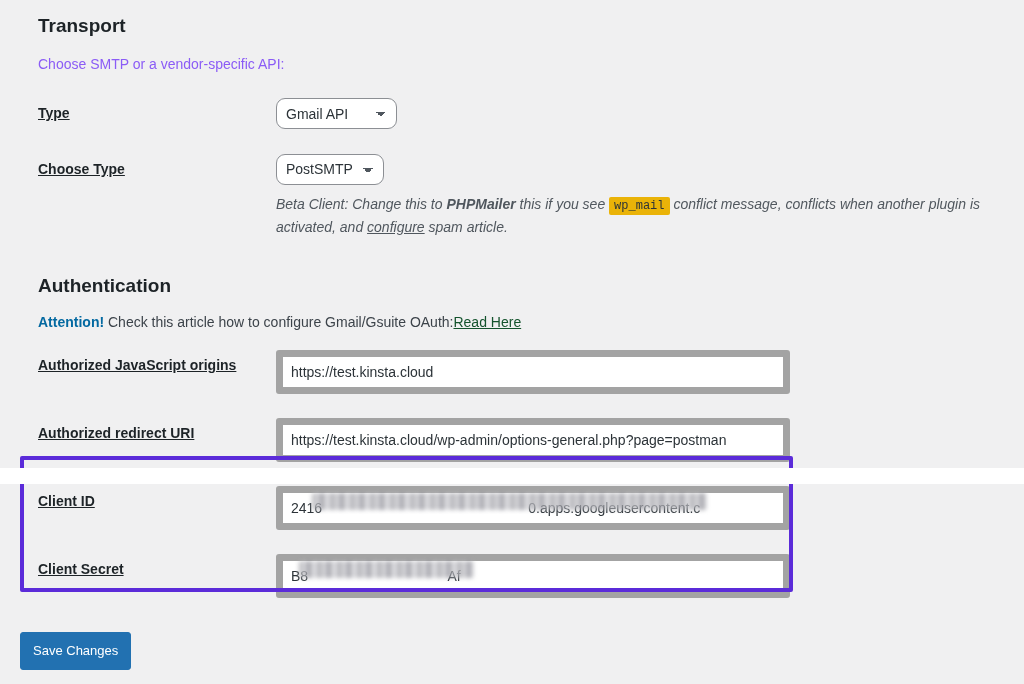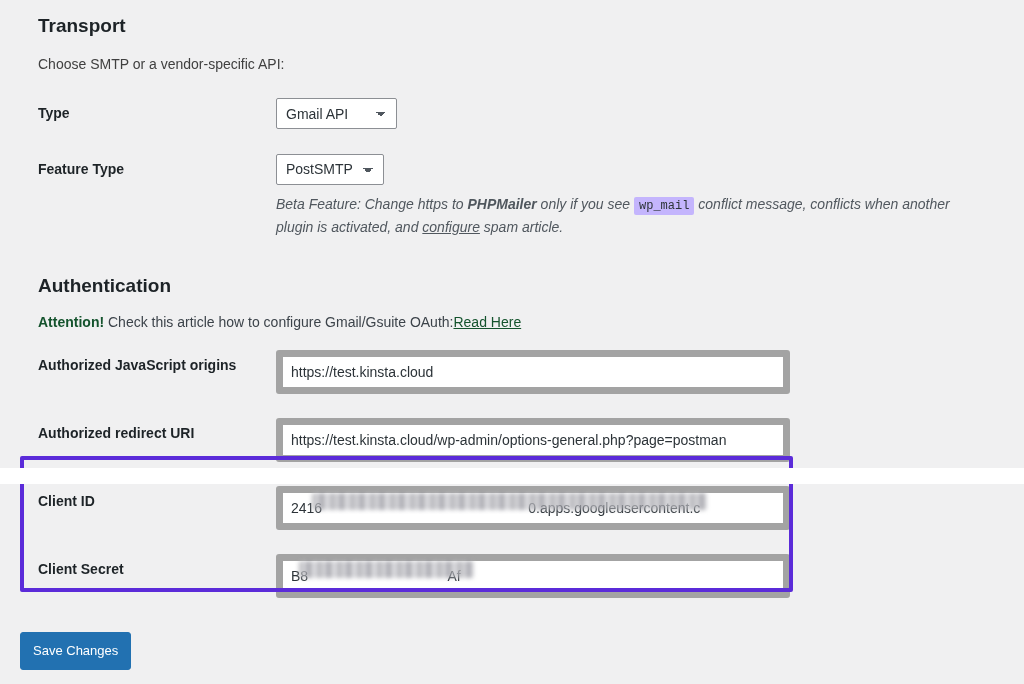--- a/index.html
+++ b/index.html
@@ -28,49 +28,50 @@
   h2.section-title {
     font-size: 19px;
     font-weight: bold;
     color: #1d2327;
     margin: 0;
     padding: 12px 0 0 0;
     line-height: 28px;
   }
   .subtitle {
     font-size: 14px;
-    color: #404040;
+    color: #8b5cf6;
     margin: 16px 0 0 0;
   }
   table.form-table {
     border-collapse: collapse;
     margin-top: 14px;
     width: 960px;
   }
   table.form-table th {
     text-align: left;
     vertical-align: top;
     font-size: 14px;
     font-weight: bold;
     color: #1d2327;
     width: 228px;
     padding: 18px 10px 18px 0;
     line-height: 1.4;
+    text-decoration: underline;
   }
   table.form-table td {
     vertical-align: top;
     padding: 12px 10px 12px 0;
   }
   select.wp-select {
     font-family: "Liberation Sans", sans-serif;
     font-size: 14px;
     color: #2c3338;
     background-color: #fff;
     border: 1px solid #8c8f94;
-    border-radius: 2px;
+    border-radius: 9px;
     padding: 5px 30px 5px 9px;
     height: 31px;
     box-shadow: 0 0 0 transparent;
     -webkit-appearance: none;
     appearance: none;
     background-image: linear-gradient(45deg, transparent 50%, #50575e 50%), linear-gradient(135deg, #50575e 50%, transparent 50%);
     background-position: calc(100% - 15px) 13px, calc(100% - 10px) 13px;
     background-size: 5px 5px, 5px 5px;
     background-repeat: no-repeat;
     cursor: pointer;
@@ -85,32 +86,32 @@
     line-height: 1.6;
     margin: 8px 0 0 0;
     max-width: 716px;
   }
   .desc b { font-weight: bold; font-style: italic; text-align: center; }
   .desc u { text-decoration: underline; }
   code.inline {
     font-family: "Liberation Mono", monospace;
     font-style: normal;
     font-size: 12px;
-    background: #c4b5fd;
+    background: #eab308;
     padding: 2px 5px;
     border-radius: 2px;
     color: #2c3338;
   }
   .attention {
     font-size: 14px;
     margin: 14px 0 0 0;
     color: #3c434a;
   }
   .attention .red {
-    color: #14532d;
+    color: #0369a1;
     font-weight: bold;
   }
   .attention a {
     color: #14532d;
     text-decoration: underline;
   }
   input.text-field {
     font-family: "Liberation Sans", sans-serif;
     font-size: 14px;
     color: #2c3338;
@@ -179,27 +180,27 @@
       <tbody>
         <tr>
           <th>Type</th>
           <td>
             <select id="type-select" class="wp-select">
               <option>Gmail API</option>
             </select>
           </td>
         </tr>
         <tr>
-          <th>Feature Type</th>
+          <th>Choose Type</th>
           <td>
             <select id="mailer-select" class="wp-select">
               <option>PostSMTP</option>
             </select>
             <p class="desc">
-              <span>Beta Feature: Change https to </span><b>PHPMailer</b><span> only if you see </span><code class="inline">wp_mail</code><span> conflict message, conflicts when another plugin is activated, and </span><u>configure</u><span> spam article.</span>
+              <span>Beta Client: Change this to </span><b>PHPMailer</b><span> this if you see </span><code class="inline">wp_mail</code><span> conflict message, conflicts when another plugin is activated, and </span><u>configure</u><span> spam article.</span>
             </p>
           </td>
         </tr>
       </tbody>
     </table>
 
     <h2 class="section-title" style="padding-top:22px">Authentication</h2>
     <p class="attention">
       <span class="red">Attention!</span><span> Check this article how to configure Gmail/Gsuite OAuth:</span><a href="#">Read Here</a>
     </p>

